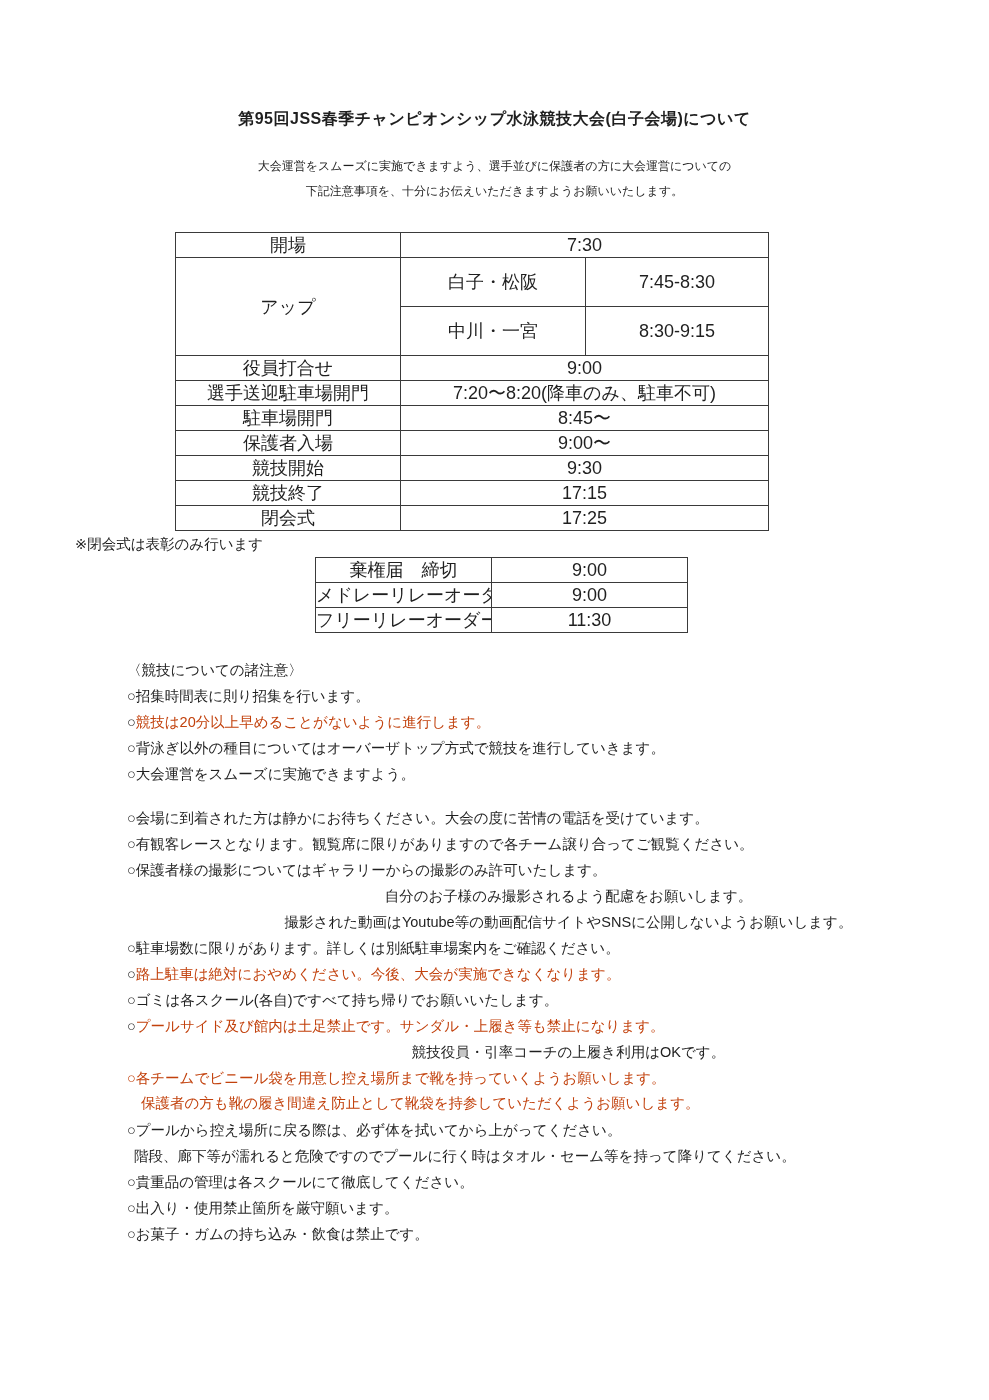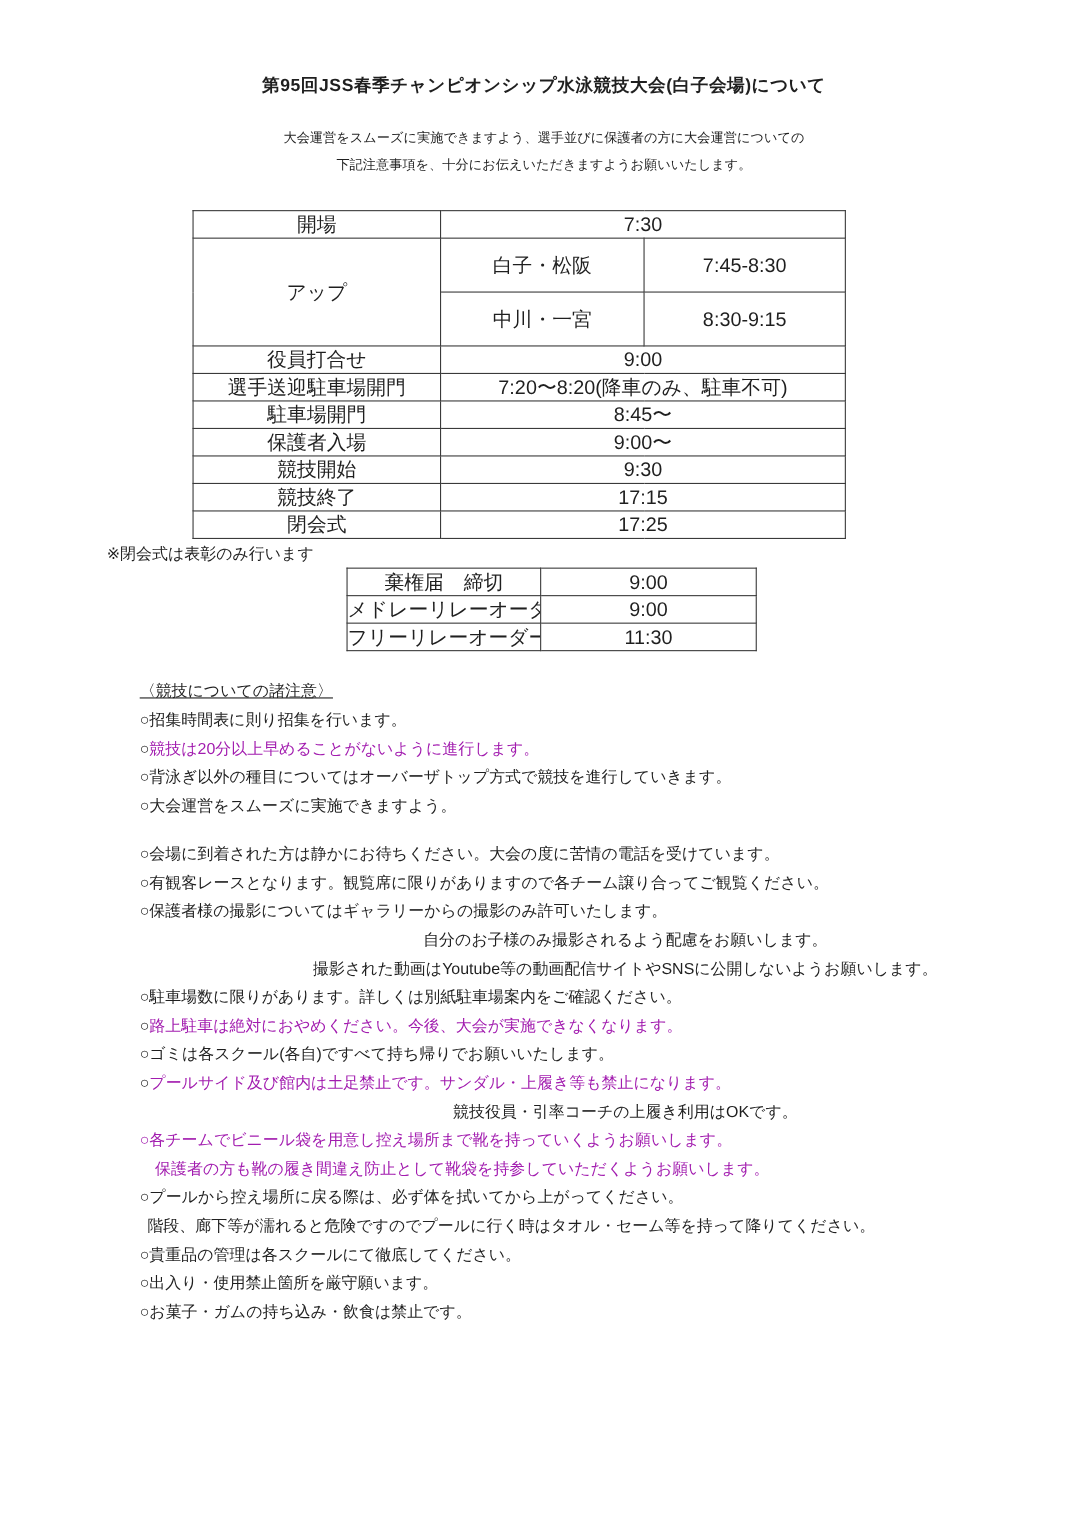--- a/index.html
+++ b/index.html
@@ -13,21 +13,21 @@
     font-family: "Liberation Sans", "DejaVu Sans", sans-serif;
     color: #1f1f1f;
     position: relative;
     overflow: hidden;
   }
   .page {
     width: 989px;
     height: 1400px;
   }
   .doc-title {
-    padding-top: 68px;
+    padding-top: 109px;
     text-align: center;
     font-size: 16px;
     font-weight: bold;
     letter-spacing: 0.5px;
   }
   .intro {
     margin-top: 24px;
     text-align: center;
     font-size: 12px;
     line-height: 25px;
@@ -48,47 +48,46 @@
   .schedule-table {
     margin: 28px 0 0 175px;
     width: 593px;
   }
   .schedule-table col.c1 { width: 225px; }
   .schedule-table col.c2 { width: 185px; }
   .schedule-table col.c3 { width: 183px; }
   .schedule-table tr { height: 24px; }
   .schedule-table tr.tall { height: 49px; }
   .table-note {
-    margin: 4px 0 0 97px;
+    margin: 4px 0 0 75px;
     font-size: 14.5px;
   }
   .deadline-table {
     margin: 3px 0 0 315px;
     width: 372px;
   }
   .deadline-table col.d1 { width: 176px; }
   .deadline-table col.d2 { width: 196px; }
   .deadline-table tr { height: 25px; }
   .notices {
     margin: 24px 0 0 127px;
     font-size: 14.5px;
   }
   .section-heading {
     line-height: 26px;
-    text-decoration: underline;
   }
   .section-gap { height: 18px; }
   .li {
     line-height: 26px;
     white-space: nowrap;
   }
-  .red { color: #a21caf; }
+  .red { color: #c2410c; }
   .ind-a { padding-left: 21px; text-align: center; }
   .ind-b { padding-left: 7px; }
-  .ind-c { padding-left: 14px; }
+  .ind-c { padding-left: 14px; font-family: Liberation Mono, monospace; }
 </style>
 </head>
 <body>
 
 <div class="page">
 
   <div class="doc-title">第95回JSS春季チャンピオンシップ水泳競技大会(白子会場)について</div>
 
   <div class="intro">
     <div>大会運営をスムーズに実施できますよう、選手並びに保護者の方に大会運営についての</div>

